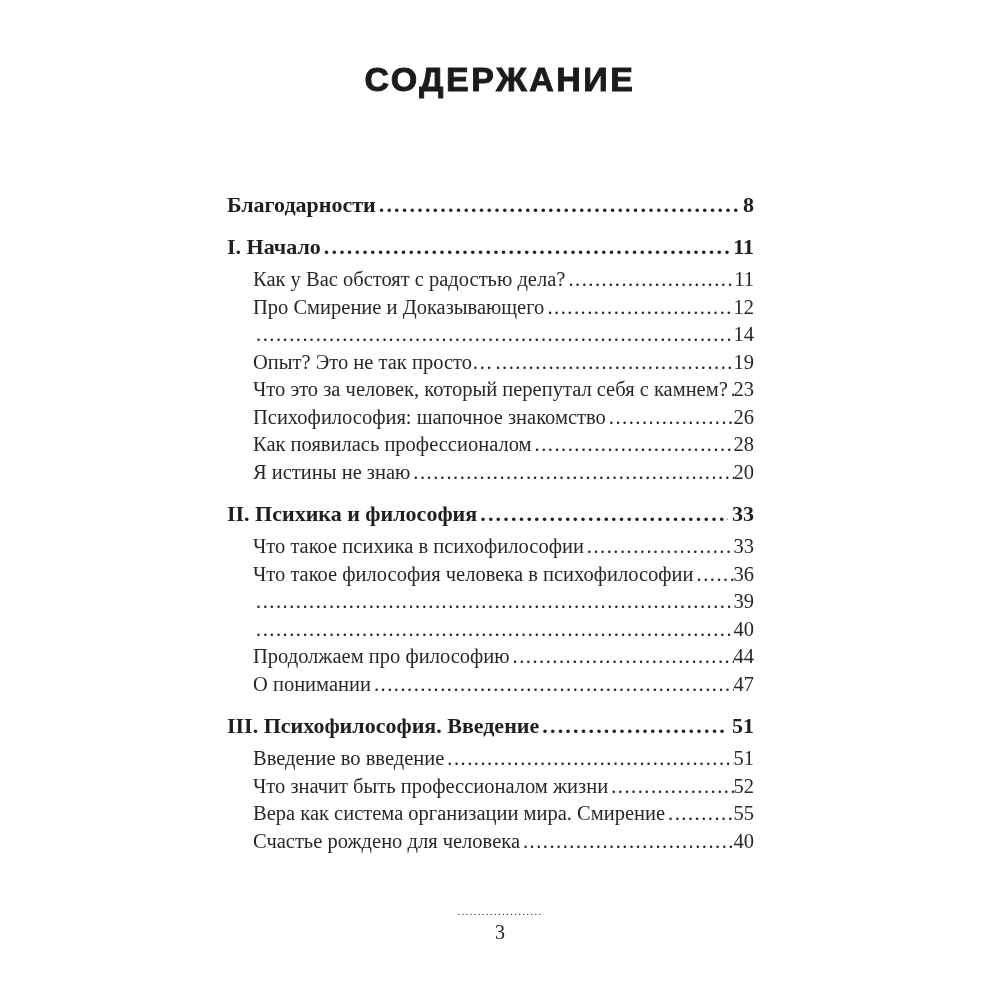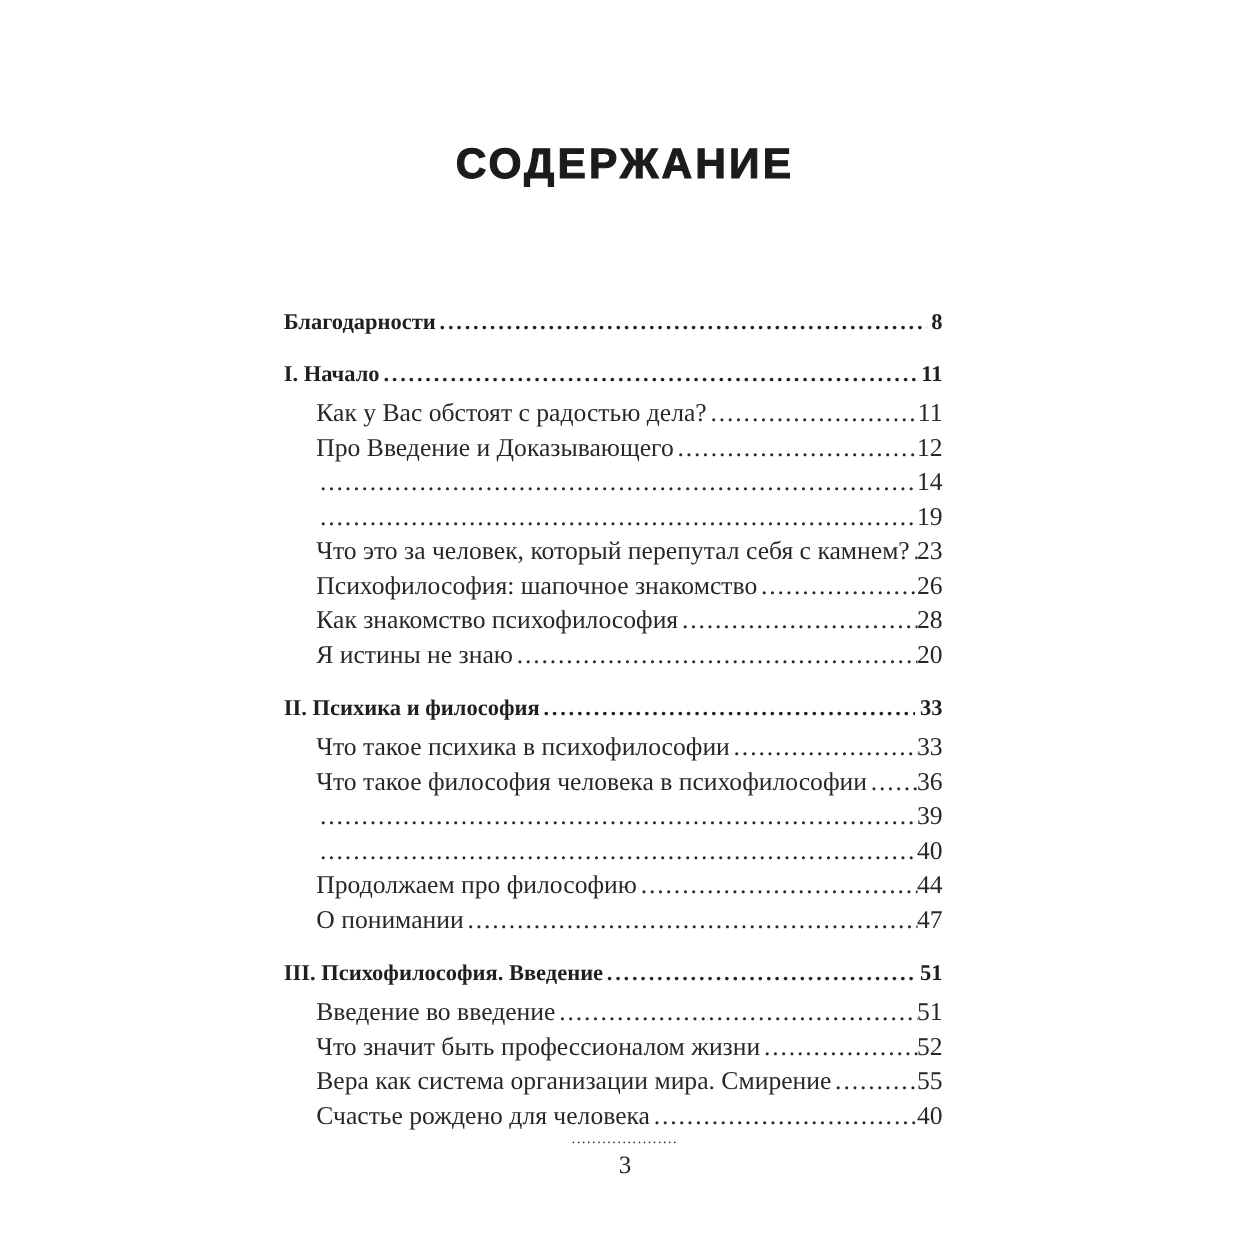--- a/index.html
+++ b/index.html
@@ -10,21 +10,21 @@
     height: 1000px;
     background: #ffffff;
     font-family: "Liberation Serif", serif;
     color: #262626;
     overflow: hidden;
     box-sizing: border-box;
   }
 
   .title {
     margin: 0;
-    padding-top: 111px;
+    padding-top: 59px;
     text-align: center;
     font-family: "Liberation Sans", sans-serif;
     font-weight: 700;
     font-size: 34px;
     line-height: 41px;
     letter-spacing: 2.5px;
     color: #1b1b1b;
     -webkit-text-stroke: 0.9px #1b1b1b;
   }
 
@@ -33,21 +33,21 @@
   }
 
   .row {
     display: flex;
     align-items: baseline;
     font-size: 20.5px;
     line-height: 27.5px;
     color: #272727;
   }
   .row.section {
-    font-size: 18px;
+    font-size: 22px;
     font-weight: 700;
     line-height: 28px;
     margin-top: 14px;
     margin-bottom: 5px;
     color: #1f1f1f;
   }
   .row.section:first-child { margin-top: 0; }
   .row.sub { padding-left: 26px; }
 
   .label { flex: none; white-space: nowrap; }
@@ -104,49 +104,50 @@
     <span class="pg">11</span>
   </div>
 
   <div class="row sub">
     <span class="label">Как у Вас обстоят с радостью дела?</span>
     <span class="leader">........................................................................................................................................................................................................</span>
     <span class="pg">11</span>
   </div>
 
   <div class="row sub">
-    <span class="label">Про Введение и Доказывающего</span>
+    <span class="label">Про Смирение и Доказывающего</span>
     <span class="leader">........................................................................................................................................................................................................</span>
     <span class="pg">12</span>
   </div>
 
   <div class="row sub">
     <span class="leader">........................................................................................................................................................................................................</span>
     <span class="pg">14</span>
   </div>
 
   <div class="row sub">
+    <span class="label">Опыт? Это не так просто…</span>
     <span class="leader">........................................................................................................................................................................................................</span>
     <span class="pg">19</span>
   </div>
 
   <div class="row sub">
     <span class="label">Что это за человек, который перепутал себя с камнем?</span>
     <span class="leader">........................................................................................................................................................................................................</span>
     <span class="pg">23</span>
   </div>
 
   <div class="row sub">
     <span class="label">Психофилософия: шапочное знакомство</span>
     <span class="leader">........................................................................................................................................................................................................</span>
     <span class="pg">26</span>
   </div>
 
   <div class="row sub">
-    <span class="label">Как знакомство психофилософия</span>
+    <span class="label">Как появилась профессионалом</span>
     <span class="leader">........................................................................................................................................................................................................</span>
     <span class="pg">28</span>
   </div>
 
   <div class="row sub">
     <span class="label">Я истины не знаю</span>
     <span class="leader">........................................................................................................................................................................................................</span>
     <span class="pg">20</span>
   </div>
 

